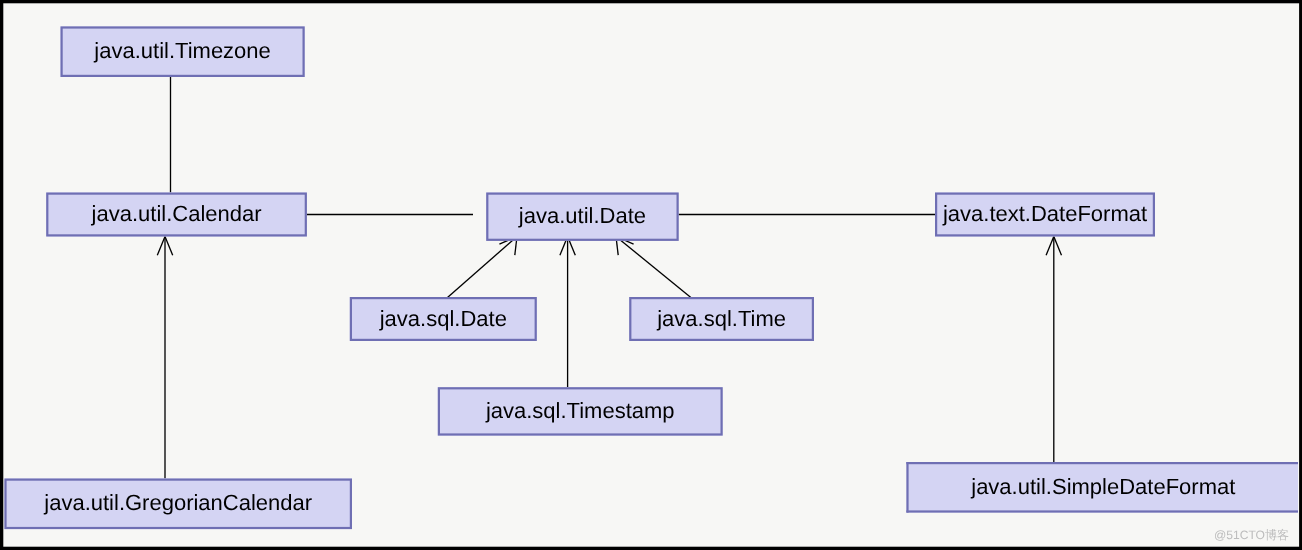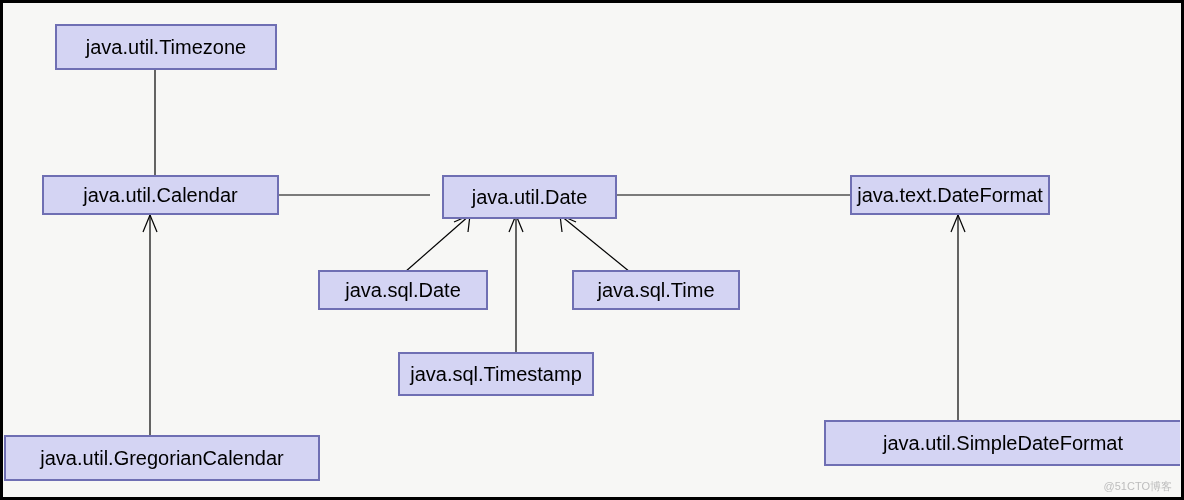--- a/index.html
+++ b/index.html
@@ -81,21 +81,21 @@
 <div class="node" style="left:42px; top:175px; width:237px; height:40px;">java.util.Calendar</div>
 
 <div class="node" style="left:414px; top:175px; width:175px; height:44px;margin-left:28px;">java.util.Date</div>
 
 <div class="node" style="left:850px; top:175px; width:200px; height:40px;">java.text.DateFormat</div>
 
 <div class="node" style="left:318px; top:270px; width:170px; height:40px;">java.sql.Date</div>
 
 <div class="node" style="left:572px; top:270px; width:168px; height:40px;">java.sql.Time</div>
 
-<div class="node" style="left:398px; top:352px; width:196px; height:44px;">java.sql.Timestamp</div>
+<div class="node" style="left:398px; top:352px; width:259px; height:44px;">java.sql.Timestamp</div>
 
 <div class="node" style="left:4px; top:435px; width:316px; height:46px;">java.util.GregorianCalendar</div>
 
 <div class="node" style="left:824px; top:420px; width:356px; height:46px; border-right:none;">java.util.SimpleDateFormat</div>
 
 <div class="watermark">@51CTO博客</div>
 
 <div class="outer-border"></div>
 
 </body></html>

